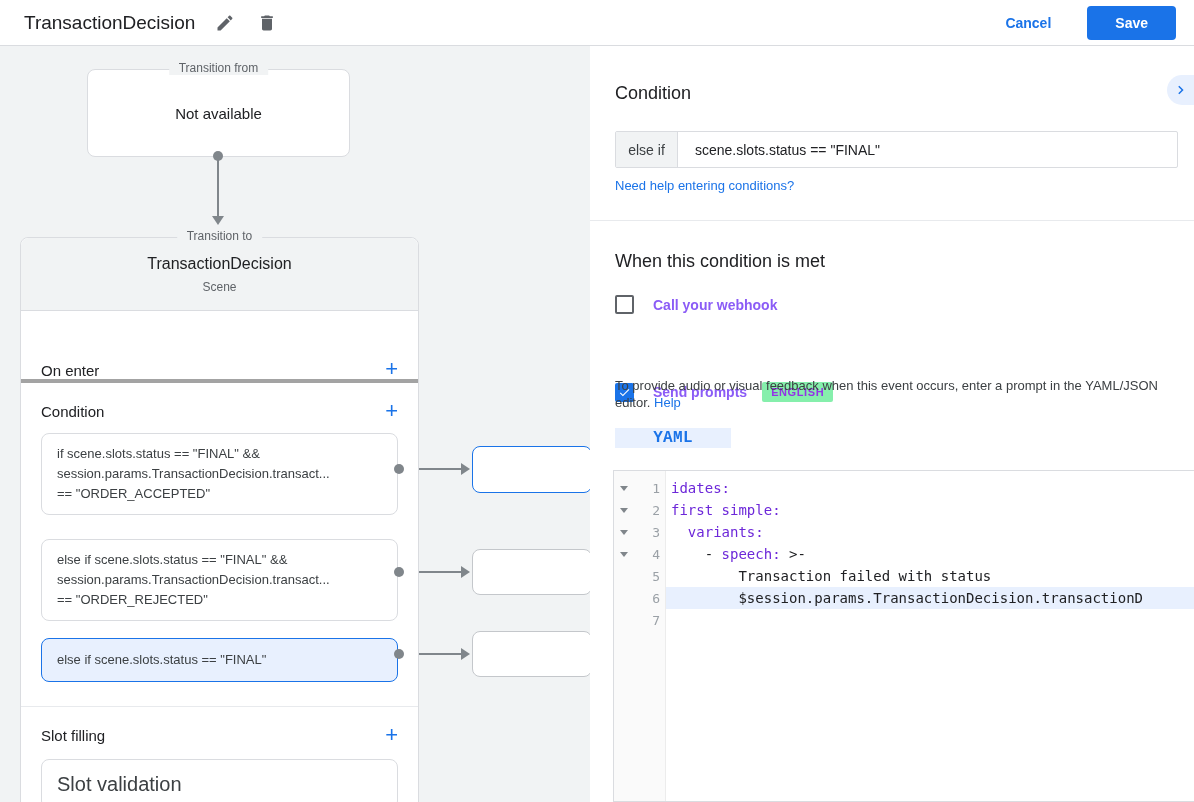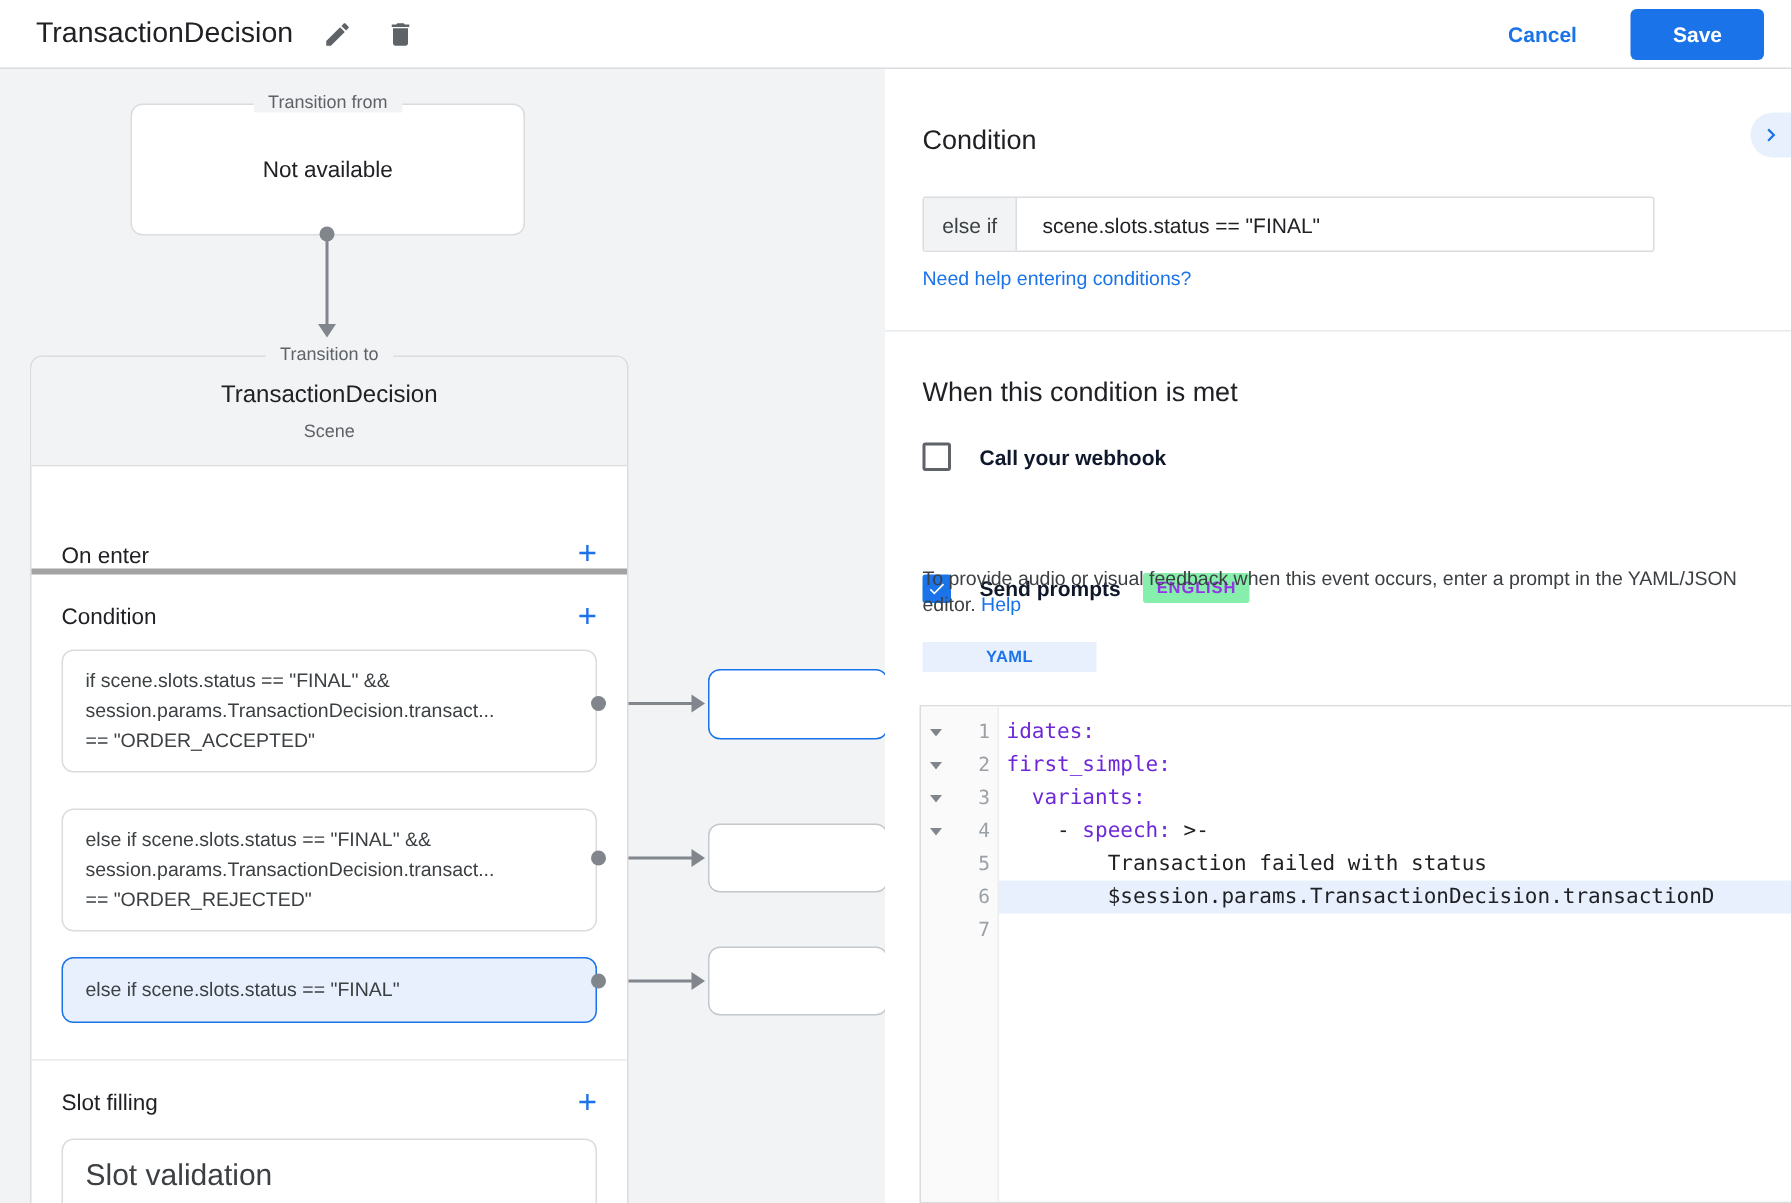--- a/index.html
+++ b/index.html
@@ -55,40 +55,40 @@
 
   .mini-node { position:absolute; width:120px; height:47px; background:#fff; border-radius:8px; z-index:1; }
   .mini-blue { border:1.5px solid #1a73e8; }
   .mini-gray { border:1px solid #c4c7cb; }
 
   
   .panel { position:absolute; top:46px; left:590px; width:604px; height:756px; background:#fff; z-index:10; }
   .panel-title { position:absolute; left:25px; top:37px; font-size:18px; color:#202124; }
   .collapse-btn { position:absolute; right:0; top:29px; width:27px; height:30px; background:#e8f0fe;
     border-radius:15px 0 0 15px; display:flex; align-items:center; justify-content:center; cursor:pointer; }
-  .cond-input { position:absolute; left:25px; top:85px; width:488px; height:37px; border:1px solid #dadce0;
+  .cond-input { position:absolute; left:25px; top:85px; width:563px; height:37px; border:1px solid #dadce0;
     border-radius:2px; display:flex; align-items:stretch; overflow:hidden; }
   .cond-prefix { width:62px; background:#f1f3f4; border-right:1px solid #dadce0; display:flex;
     align-items:center; justify-content:center; font-size:14px; color:#3c4043; }
   .cond-value { flex:1; display:flex; align-items:center; padding-left:17px; font-size:14px; color:#202124; }
   .link { color:#1a73e8; font-size:13px; cursor:pointer; }
   .help-link { position:absolute; left:25px; top:132px; }
   .panel-divider { position:absolute; left:0; top:174px; width:604px; height:1px; background:#e8eaed; }
   .when-title { position:absolute; left:25px; top:205px; font-size:18px; color:#202124; }
   .check-row { position:absolute; left:25px; display:flex; align-items:center; }
   .cb { width:19px; height:19px; border-radius:2px; flex:none; cursor:pointer; }
   .cb-off { border:2px solid #5f6368; background:#fff; }
   .cb-on { background:#1a73e8; display:flex; align-items:center; justify-content:center; }
-  .check-label { font-size:14px; font-weight:bold; color:#0f172a; margin-left:19px; }
+  .check-label { font-size:14px; font-weight:bold; color:#8b5cf6; margin-left:19px; }
   .badge { margin-left:15px; background:#86efac; color:#9334e6; font-size:11px; font-weight:bold;
     letter-spacing:0.6px; padding:4px 9px; border-radius:2px; }
   .desc { position:absolute; left:25px; top:331px; width:558px; font-size:13px; color:#3c4043; line-height:17px; }
   .tabs { position:absolute; left:25px; top:382px; display:flex; }
   .tab { width:116px; height:20px; display:flex; align-items:center; justify-content:center;
-    font-size:11px; font-weight:bold; letter-spacing:0.3px; cursor:pointer; color:#5f6368; }
+    font-size:16px; font-weight:bold; letter-spacing:0.3px; cursor:pointer; color:#5f6368;font-family:Liberation Mono, monospace; }
   .tab.active { background:#e8f0fe; color:#1a73e8; }
 
   
   .editor { position:absolute; left:23px; top:424px; width:1155px; height:332px; border:1px solid #dadce0;
     background:#fff; overflow:hidden; font-family:"DejaVu Sans Mono", monospace; }
   .ed-line { display:flex; height:22px; align-items:center; }
   .ed-gutter { width:52px; flex:none; height:22px; display:flex; align-items:center; background:#fafafa;
     border-right:1px solid #ececec; }
   .fold-cell { width:20px; display:flex; align-items:center; justify-content:center; }
   .fold-arrow { width:0; height:0; border-left:4px solid transparent; border-right:4px solid transparent;

